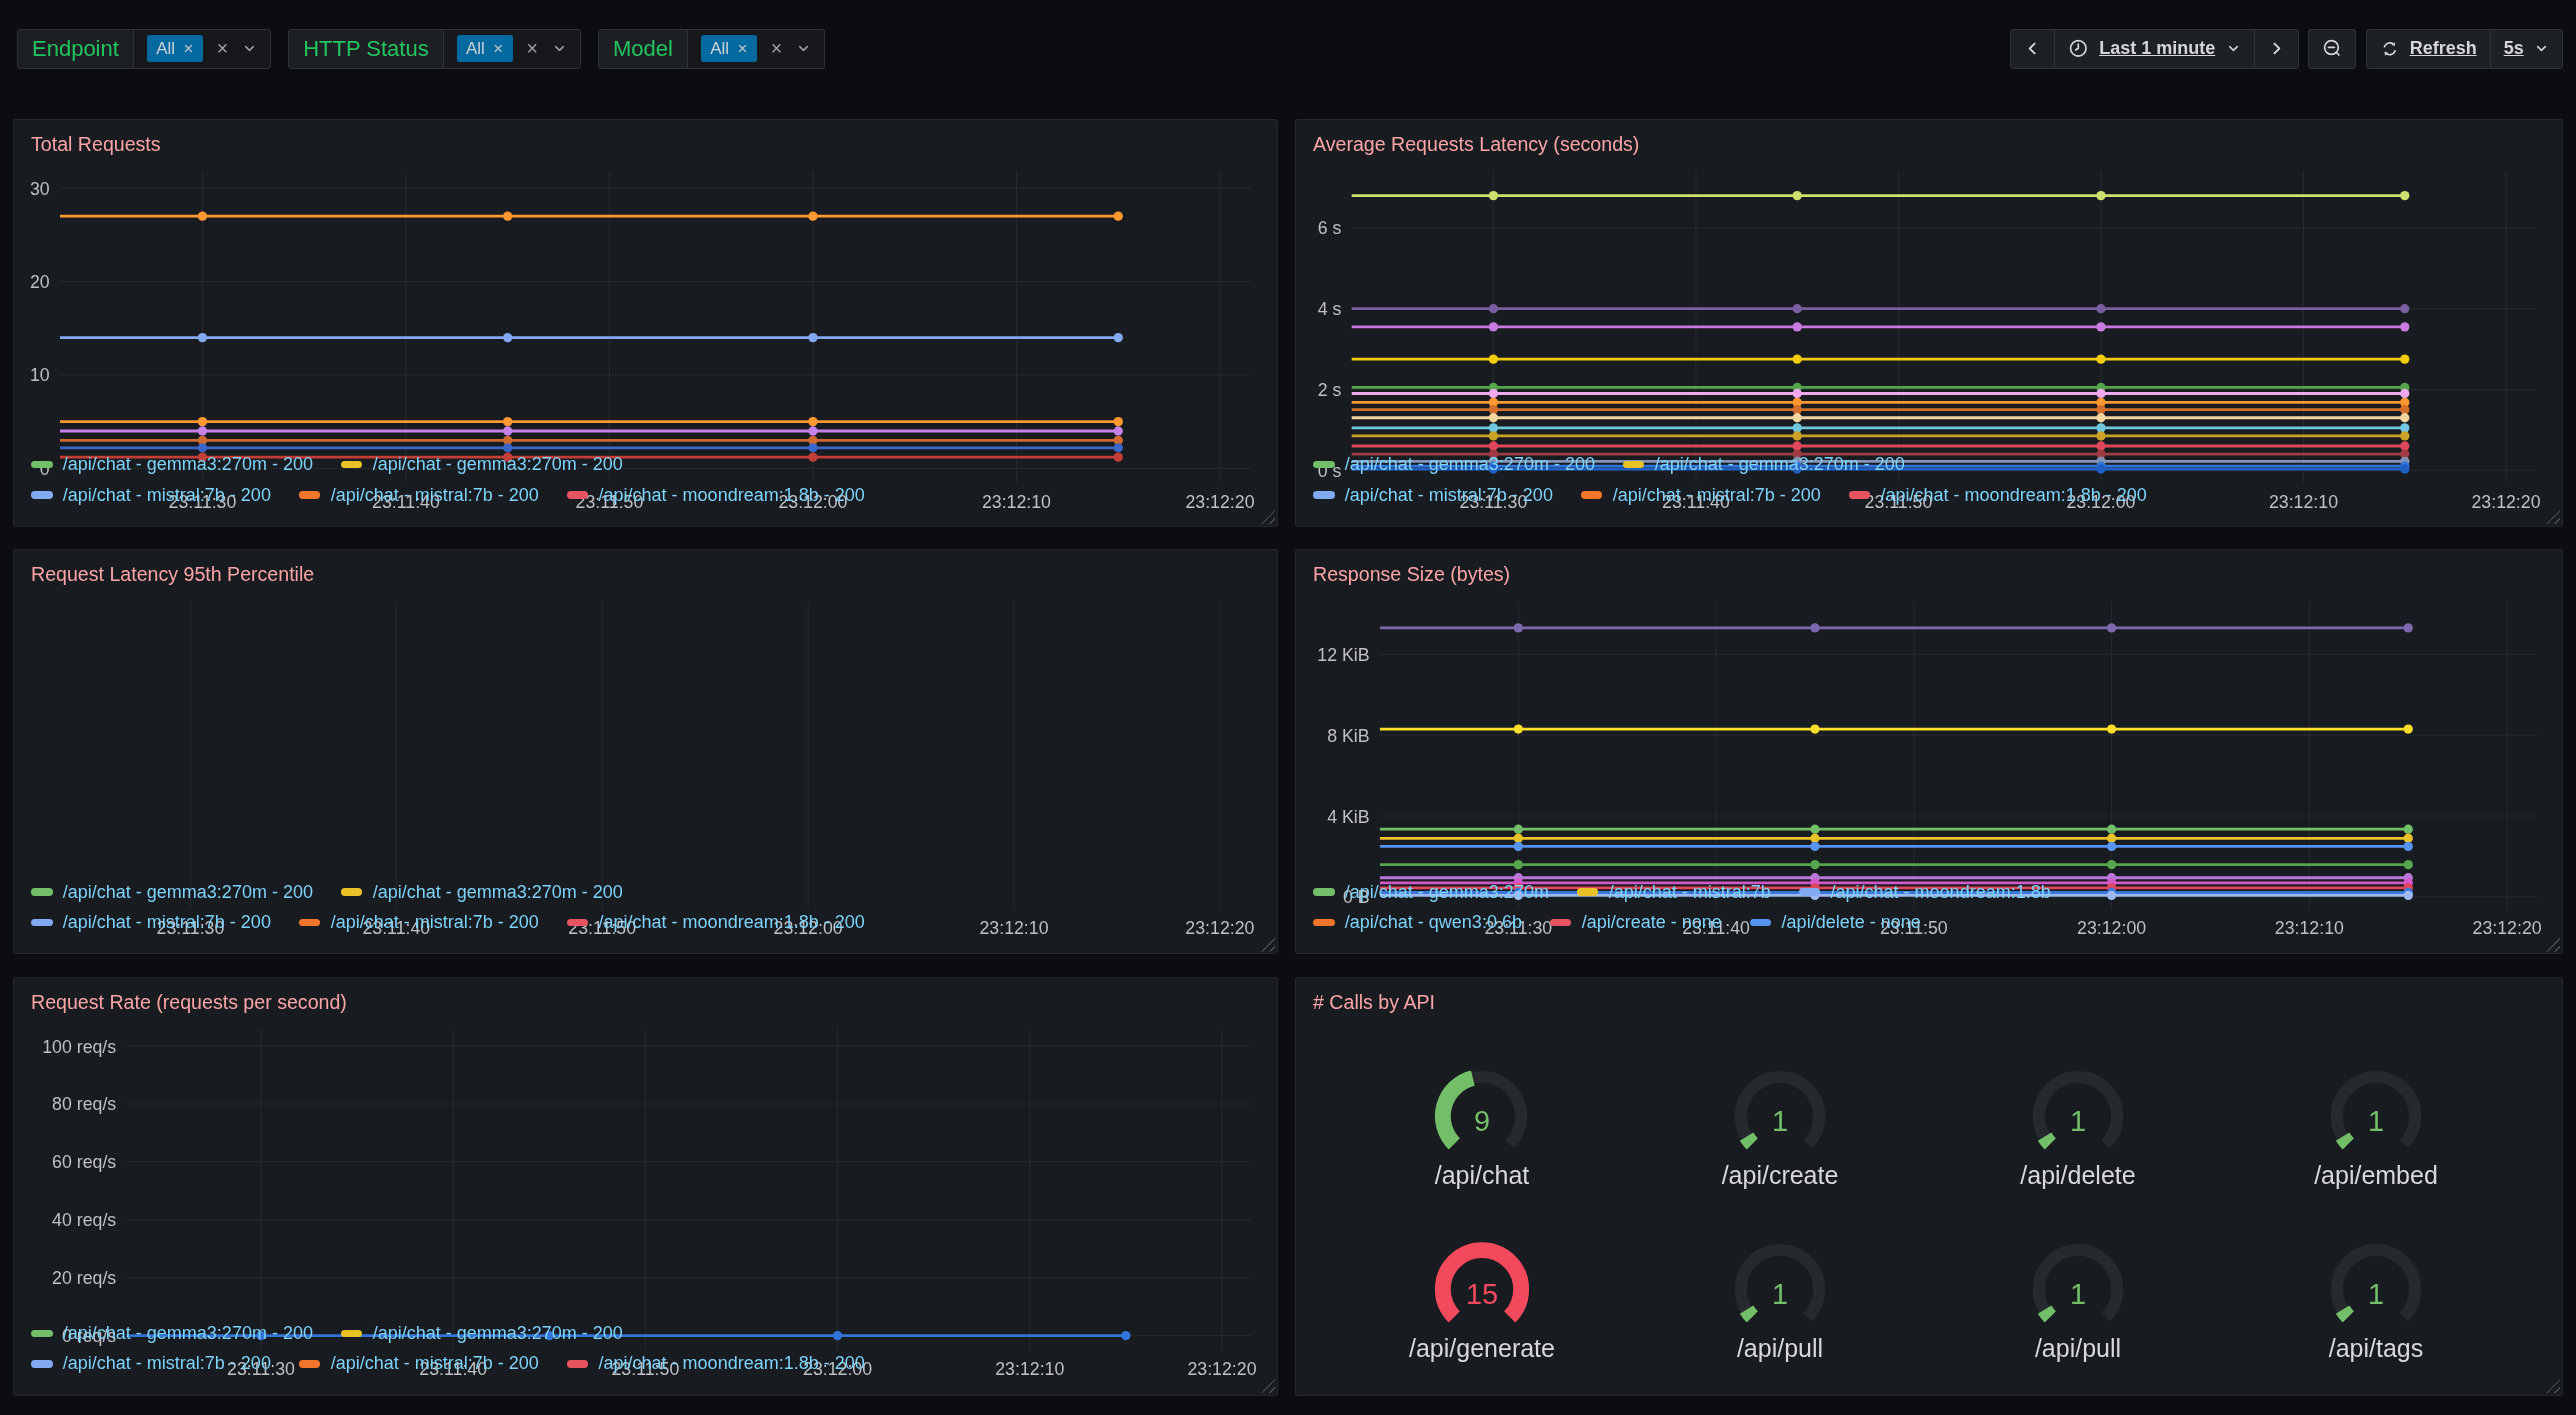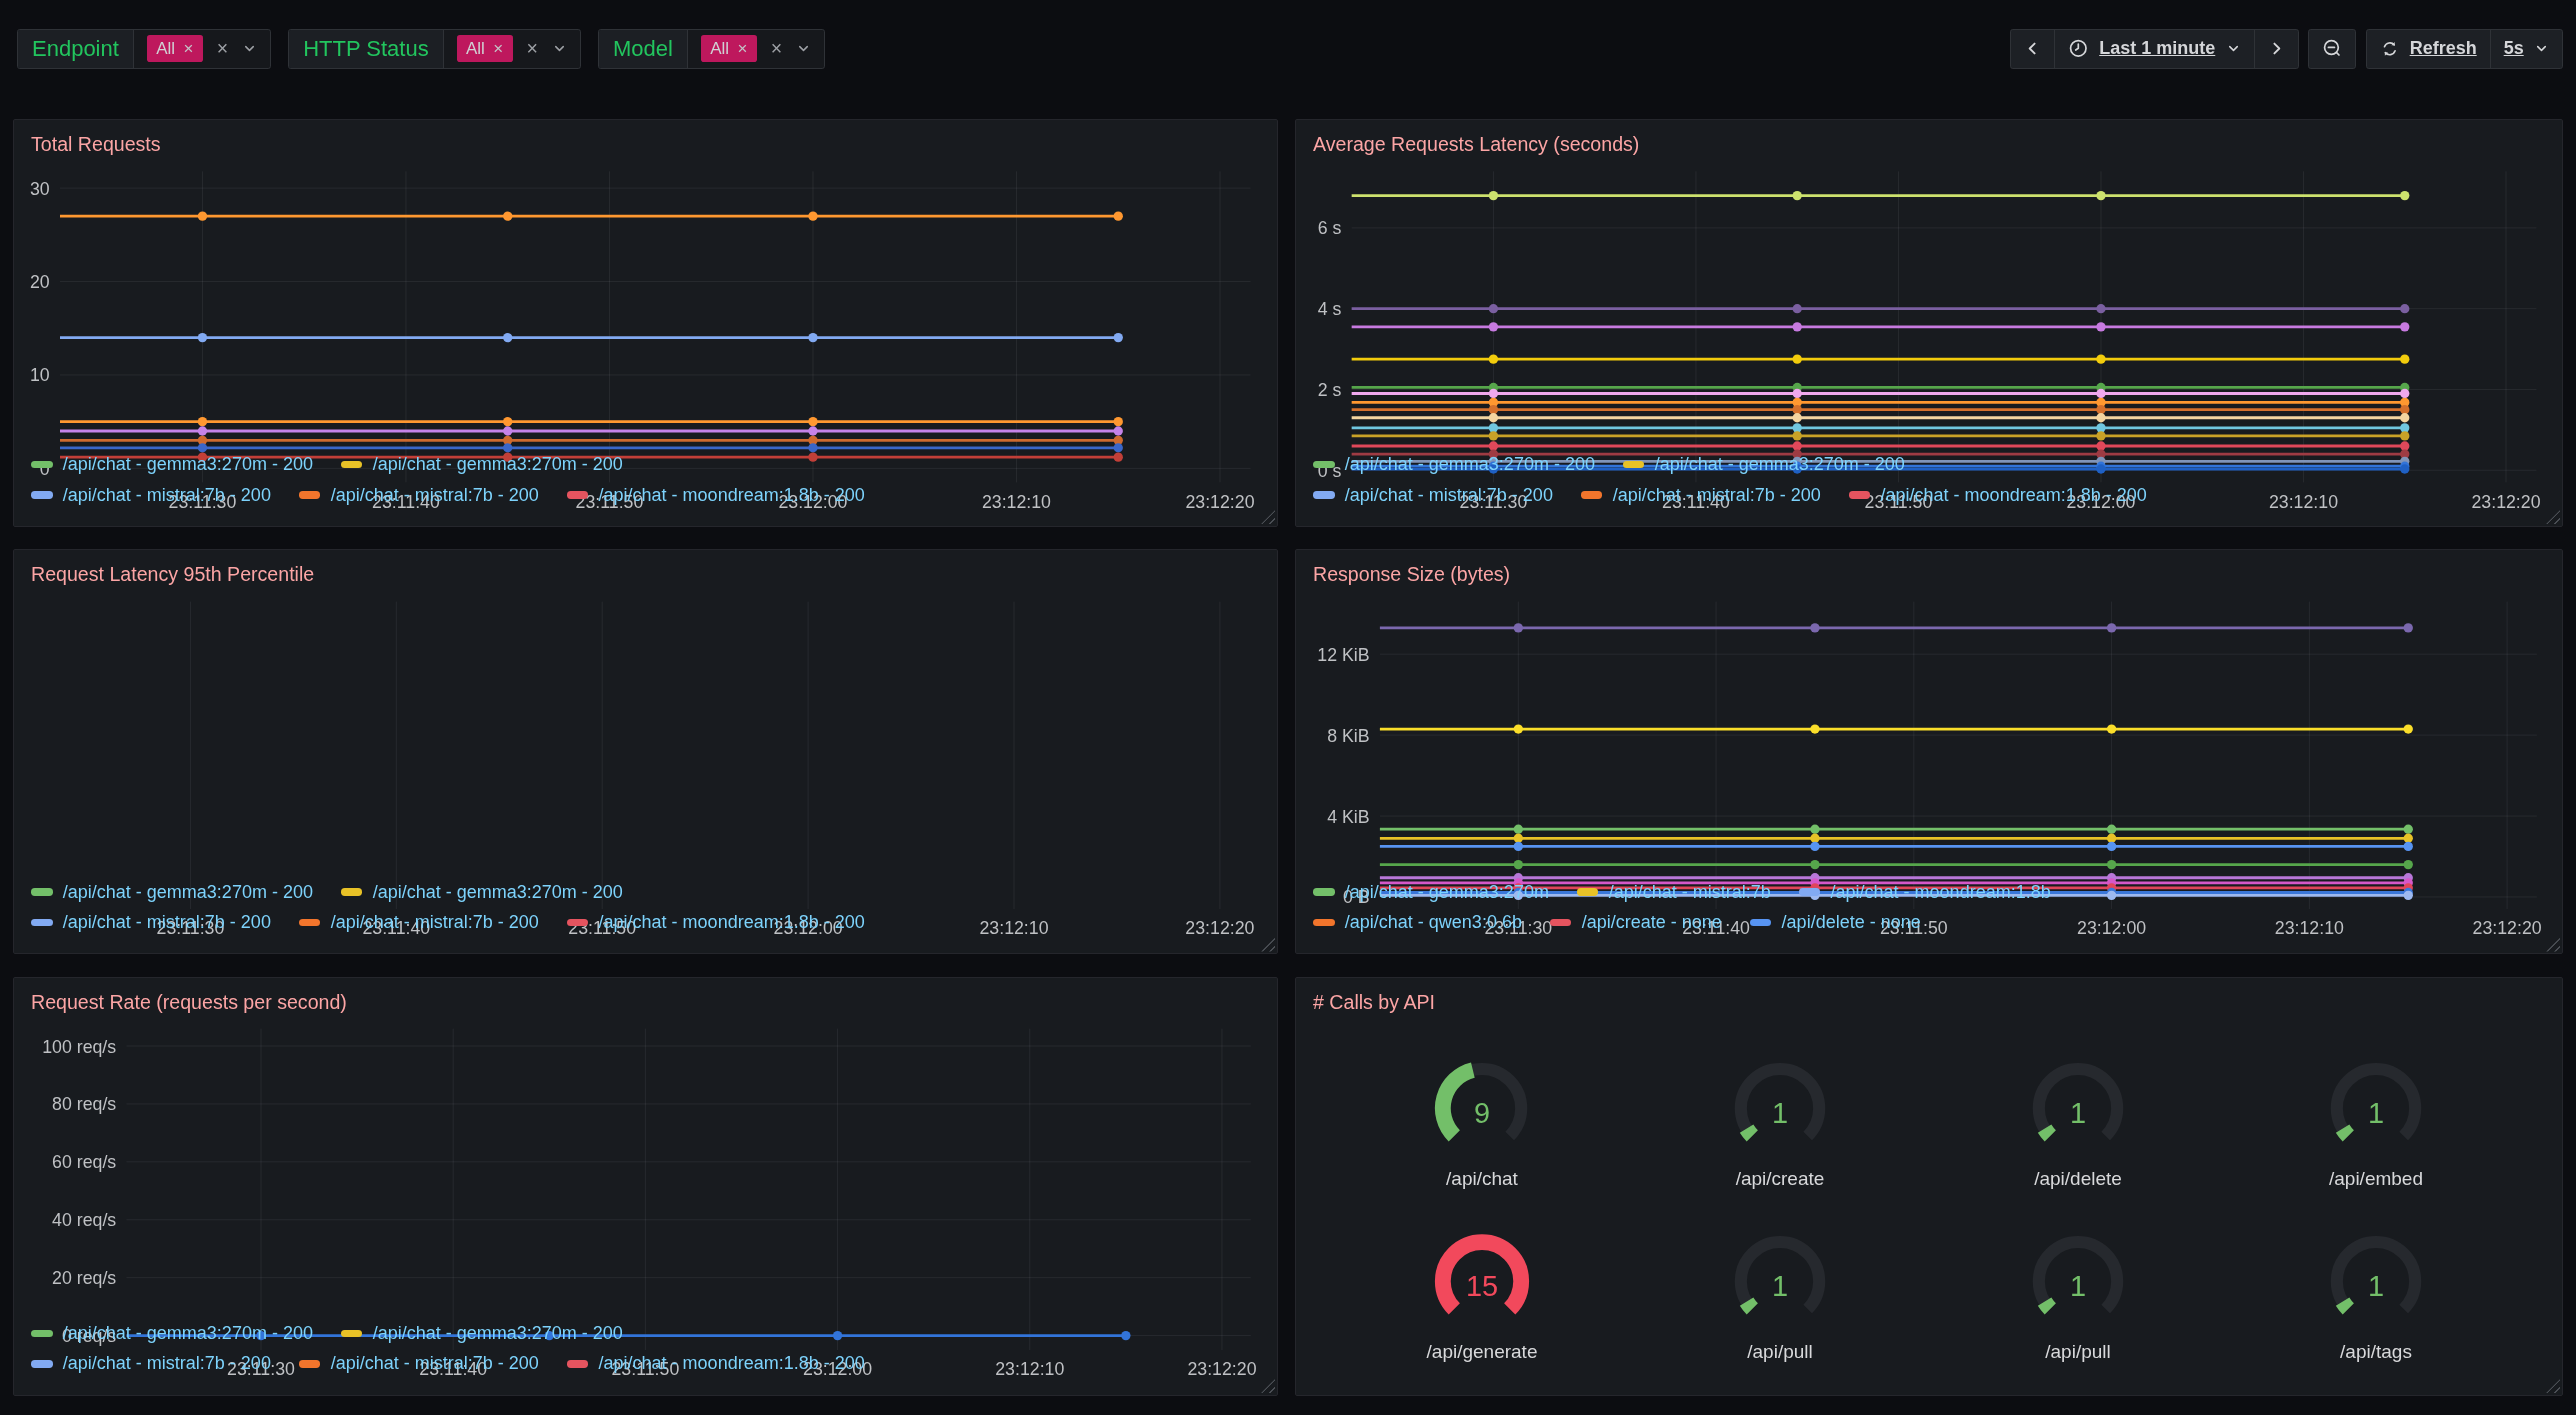--- a/index.html
+++ b/index.html
@@ -9,21 +9,21 @@
     font-family:"Liberation Sans", sans-serif;
     color:#d5d6d9;
     overflow:hidden;
   }
   
   .topbar { display:flex; justify-content:space-between; align-items:center; padding:28px 13px 0 17px; height:69px; }
   .filters { display:flex; gap:17px; }
   .filter-group { display:flex; align-items:stretch; height:40px; border:0.9px solid #2f3237; border-radius:2.8px; overflow:hidden; background:#16181c; }
   .filter-label { display:flex; align-items:center; padding:16px 14px; background:#1c1f24; color:#22c55e; font-size:22px; border-right:0.9px solid #2f3237; }
   .filter-value { display:flex; align-items:center; gap:14px; padding:0 13px; }
-  .chip { display:flex; align-items:center; gap:8.4px; background:#be185d; border-radius:2.8px; padding:3.7px 9.3px; font-size:17px; color:#d0d1d4; cursor:pointer; }
+  .chip { display:flex; align-items:center; gap:8.4px; background:#0369a1; border-radius:2.8px; padding:3.7px 9.3px; font-size:17px; color:#d0d1d4; cursor:pointer; }
   .chip .x { font-size:17px; color:#c3c4c7; }
   .icon-x { color:#9da0a5; font-size:19.6px; line-height:1; cursor:pointer; }
   .caret { color:#9da0a5; display:flex; align-items:center; cursor:pointer; }
   .time-controls { display:flex; gap:9.3px; align-items:center; }
   .btn-group { display:flex; height:40px; border:0.9px solid #2f3237; border-radius:2.8px; overflow:hidden; background:#1d2025; }
   .tc-btn { display:flex; align-items:center; gap:10.3px; padding:0 13px; color:#d5d6d9; font-size:18px; border-right:0.9px solid #2f3237; cursor:pointer; background:transparent; border-top:none;border-bottom:none;border-left:none; font-family:inherit; }
   .tc-btn:last-child { border-right:none; }
   .tc-btn svg { display:block; }
   .fw600 { font-weight:600;text-decoration:underline; }
   
@@ -34,21 +34,21 @@
   .legend { padding:0 17px 3.7px 17px; }
   .legend-row { display:flex; gap:28px; margin:9.3px 0; align-items:center; flex-wrap:nowrap; }
   .legend-item { display:flex; align-items:center; gap:10.3px; font-size:18px; color:#7dd3fc; cursor:pointer; white-space:nowrap; }
   .pill { width:21.5px; height:7.5px; border-radius:3.7px; flex:none; }
   .resize-handle { position:absolute; right:1.9px; bottom:1.9px; width:14px; height:14px;
     background:repeating-linear-gradient(135deg, transparent 0 3.7px, #4a4e54 3.7px 5.6px); cursor:nwse-resize;
     clip-path:polygon(100% 0, 100% 100%, 0 100%); }
   
   .gauge-grid { flex:1; display:grid; grid-template-columns:repeat(4,1fr); grid-template-rows:1fr 1fr; padding:17px 37px 24px 37px; row-gap:17px; }
   .gauge-cell { display:flex; flex-direction:column; align-items:center; justify-content:flex-end; }
-  .gauge-label { font-size:19px; color:#d8d9db; margin-top:15px; }
+  .gauge-label { font-size:25px; color:#d8d9db; margin-top:0px; }
   text { font-family:"Liberation Sans", sans-serif; }
 </style>
 </head>
 <body>
 
 <div class="topbar">
   <div class="filters">
 
     <div class="filter-group">
       <div class="filter-label">Endpoint</div>

